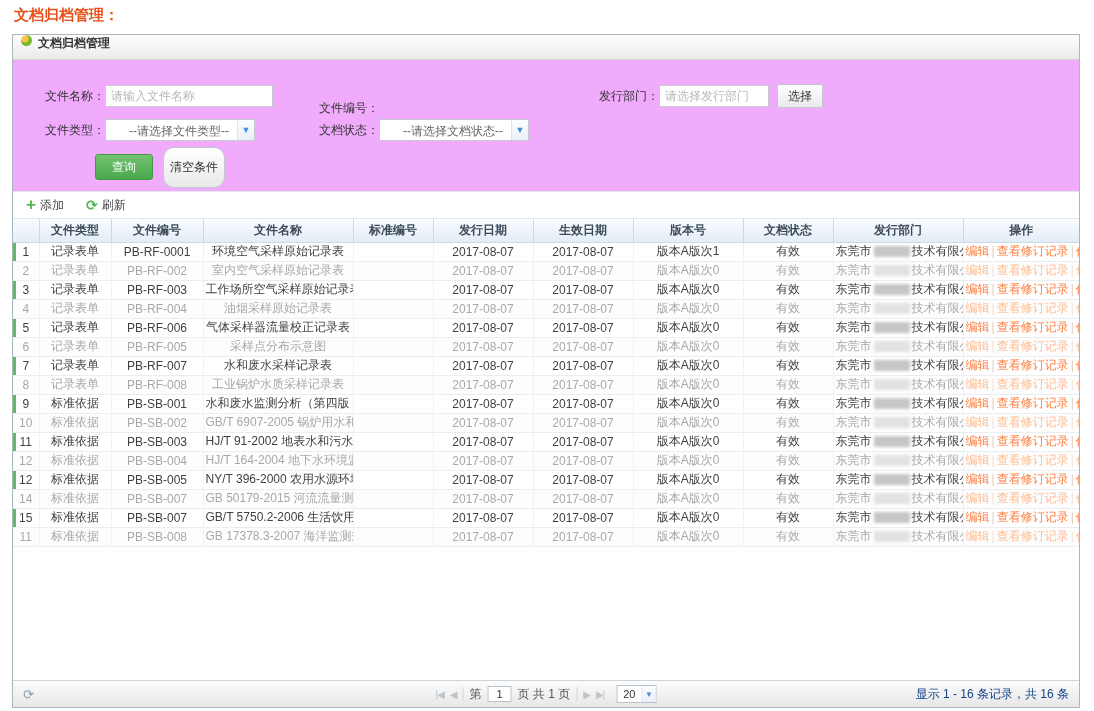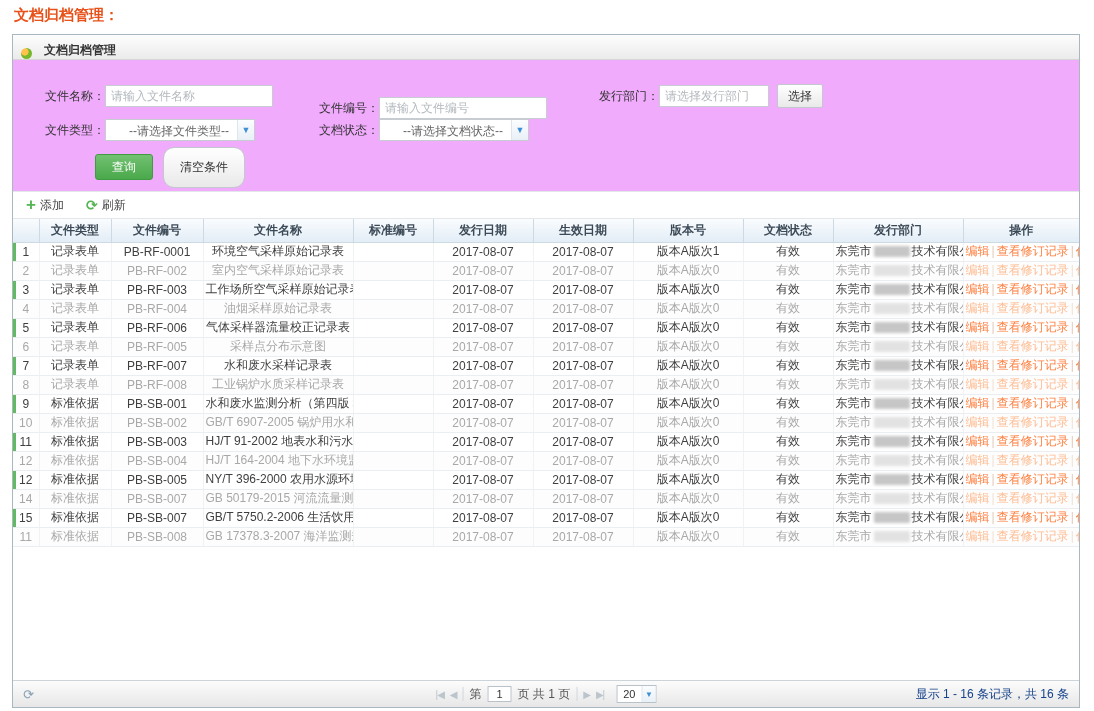--- a/index.html
+++ b/index.html
@@ -18,21 +18,21 @@
     color: var(--title-orange, #e8521a);
   }
   .panel {
     position: absolute; left: 12px; top: 34px;
     width: 1068px; height: 674px;
     border: 1px solid #a9b7c1; background: #fff;
     display: flex; flex-direction: column;
   }
   .panel-header {
     flex: 0 0 25px; height: 25px;
-    display: flex; align-items: flex-end; gap: 12px;
+    display: flex; align-items: flex-start; gap: 6px;
     padding-left: 8px;
     background: linear-gradient(#fdfdfd, #ebebeb);
     border-bottom: 1px solid #d6d6d6;
     font-weight: bold; color: #333;
   }
   .bullet {
     width: 11px; height: 11px; border-radius: 50%;
     background: radial-gradient(circle at 35% 35%, #ffc24a 0 34%, #76b82a 40% 100%);
   }
   
@@ -56,21 +56,21 @@
     color: #3f8fd6; font-size: 9px;
     background: linear-gradient(#fbfdfe,#e8f0f7); border-left: 1px solid #dfe5ea;
   }
   .btn-green {
     height: 26px; padding: 0 16px; cursor: pointer;
     background: linear-gradient(#72c172, #4aa94a);
     border: 1px solid #3f9b3f; border-radius: 3px;
     color: #fff; font-family: inherit; font-size: 12px;
   }
   .btn-plain {
-    height: 41px; padding: 0 16px; cursor: pointer;
+    height: 41px; padding: 0 6px; cursor: pointer;
     background: linear-gradient(#ffffff, #e9e9e9);
     border: 1px solid #c2c8cd; border-radius: 11px;
     color: #333; font-family: inherit; font-size: 12px;
   }
   .btn-small {
     height: 24px; padding: 0 10px; cursor: pointer; margin-left: 8px;
     background: linear-gradient(#ffffff, #e9e9e9);
     border: 1px solid #c2c8cd; border-radius: 2px;
     color: #333; font-family: inherit; font-size: 12px;
   }
@@ -167,21 +167,20 @@
     <span>文档归档管理</span>
   </div>
 
   <div class="search">
     <div class="grp" id="g-name">
       <span class="lbl">文件名称：</span>
       <input class="txt w168" type="text" placeholder="请输入文件名称" style="">
     </div>
     <div class="grp" id="g-code">
       <span class="lbl">文件编号：</span>
-      <input class="txt w168" type="text" placeholder="请输入文件编号" style="">
     </div>
     <div class="grp" id="g-dept">
       <span class="lbl">发行部门：</span>
       <input class="txt w110" type="text" placeholder="请选择发行部门" style="">
       <button class="btn-small">选择</button>
     </div>
     <div class="grp" id="g-type">
       <span class="lbl">文件类型：</span>
       <div class="combo w150">
         <span class="val">--请选择文件类型--</span>

